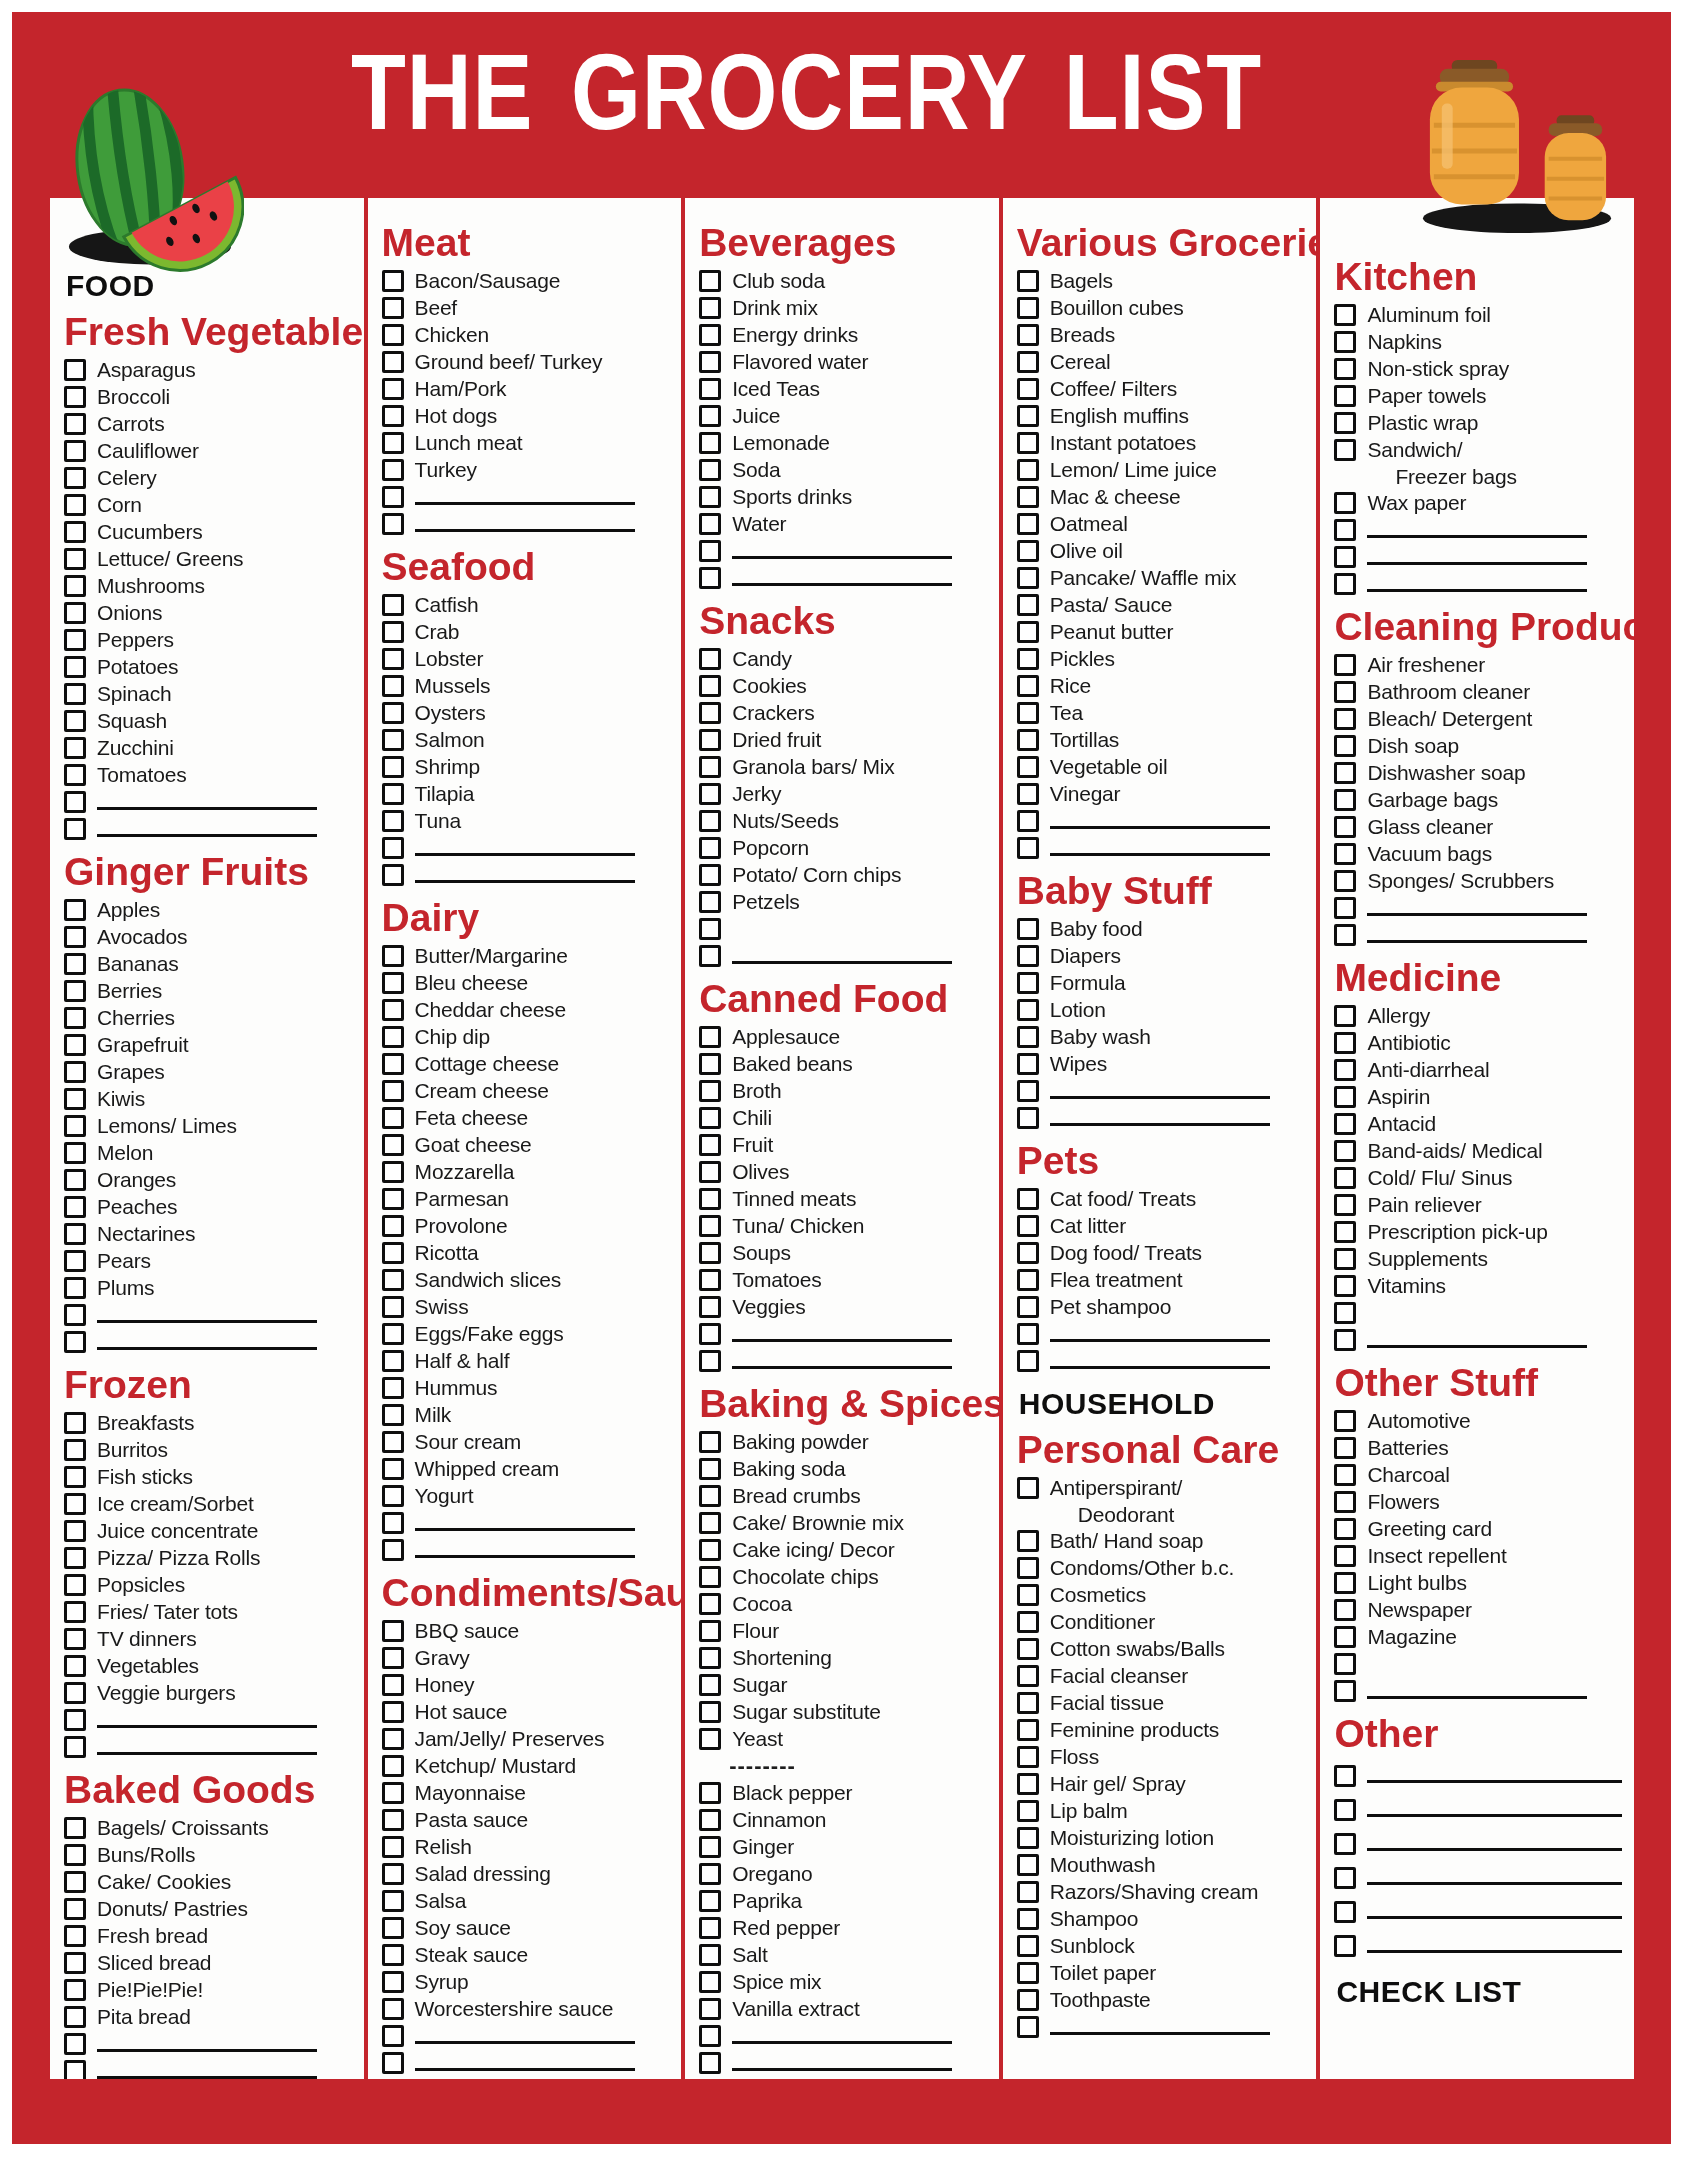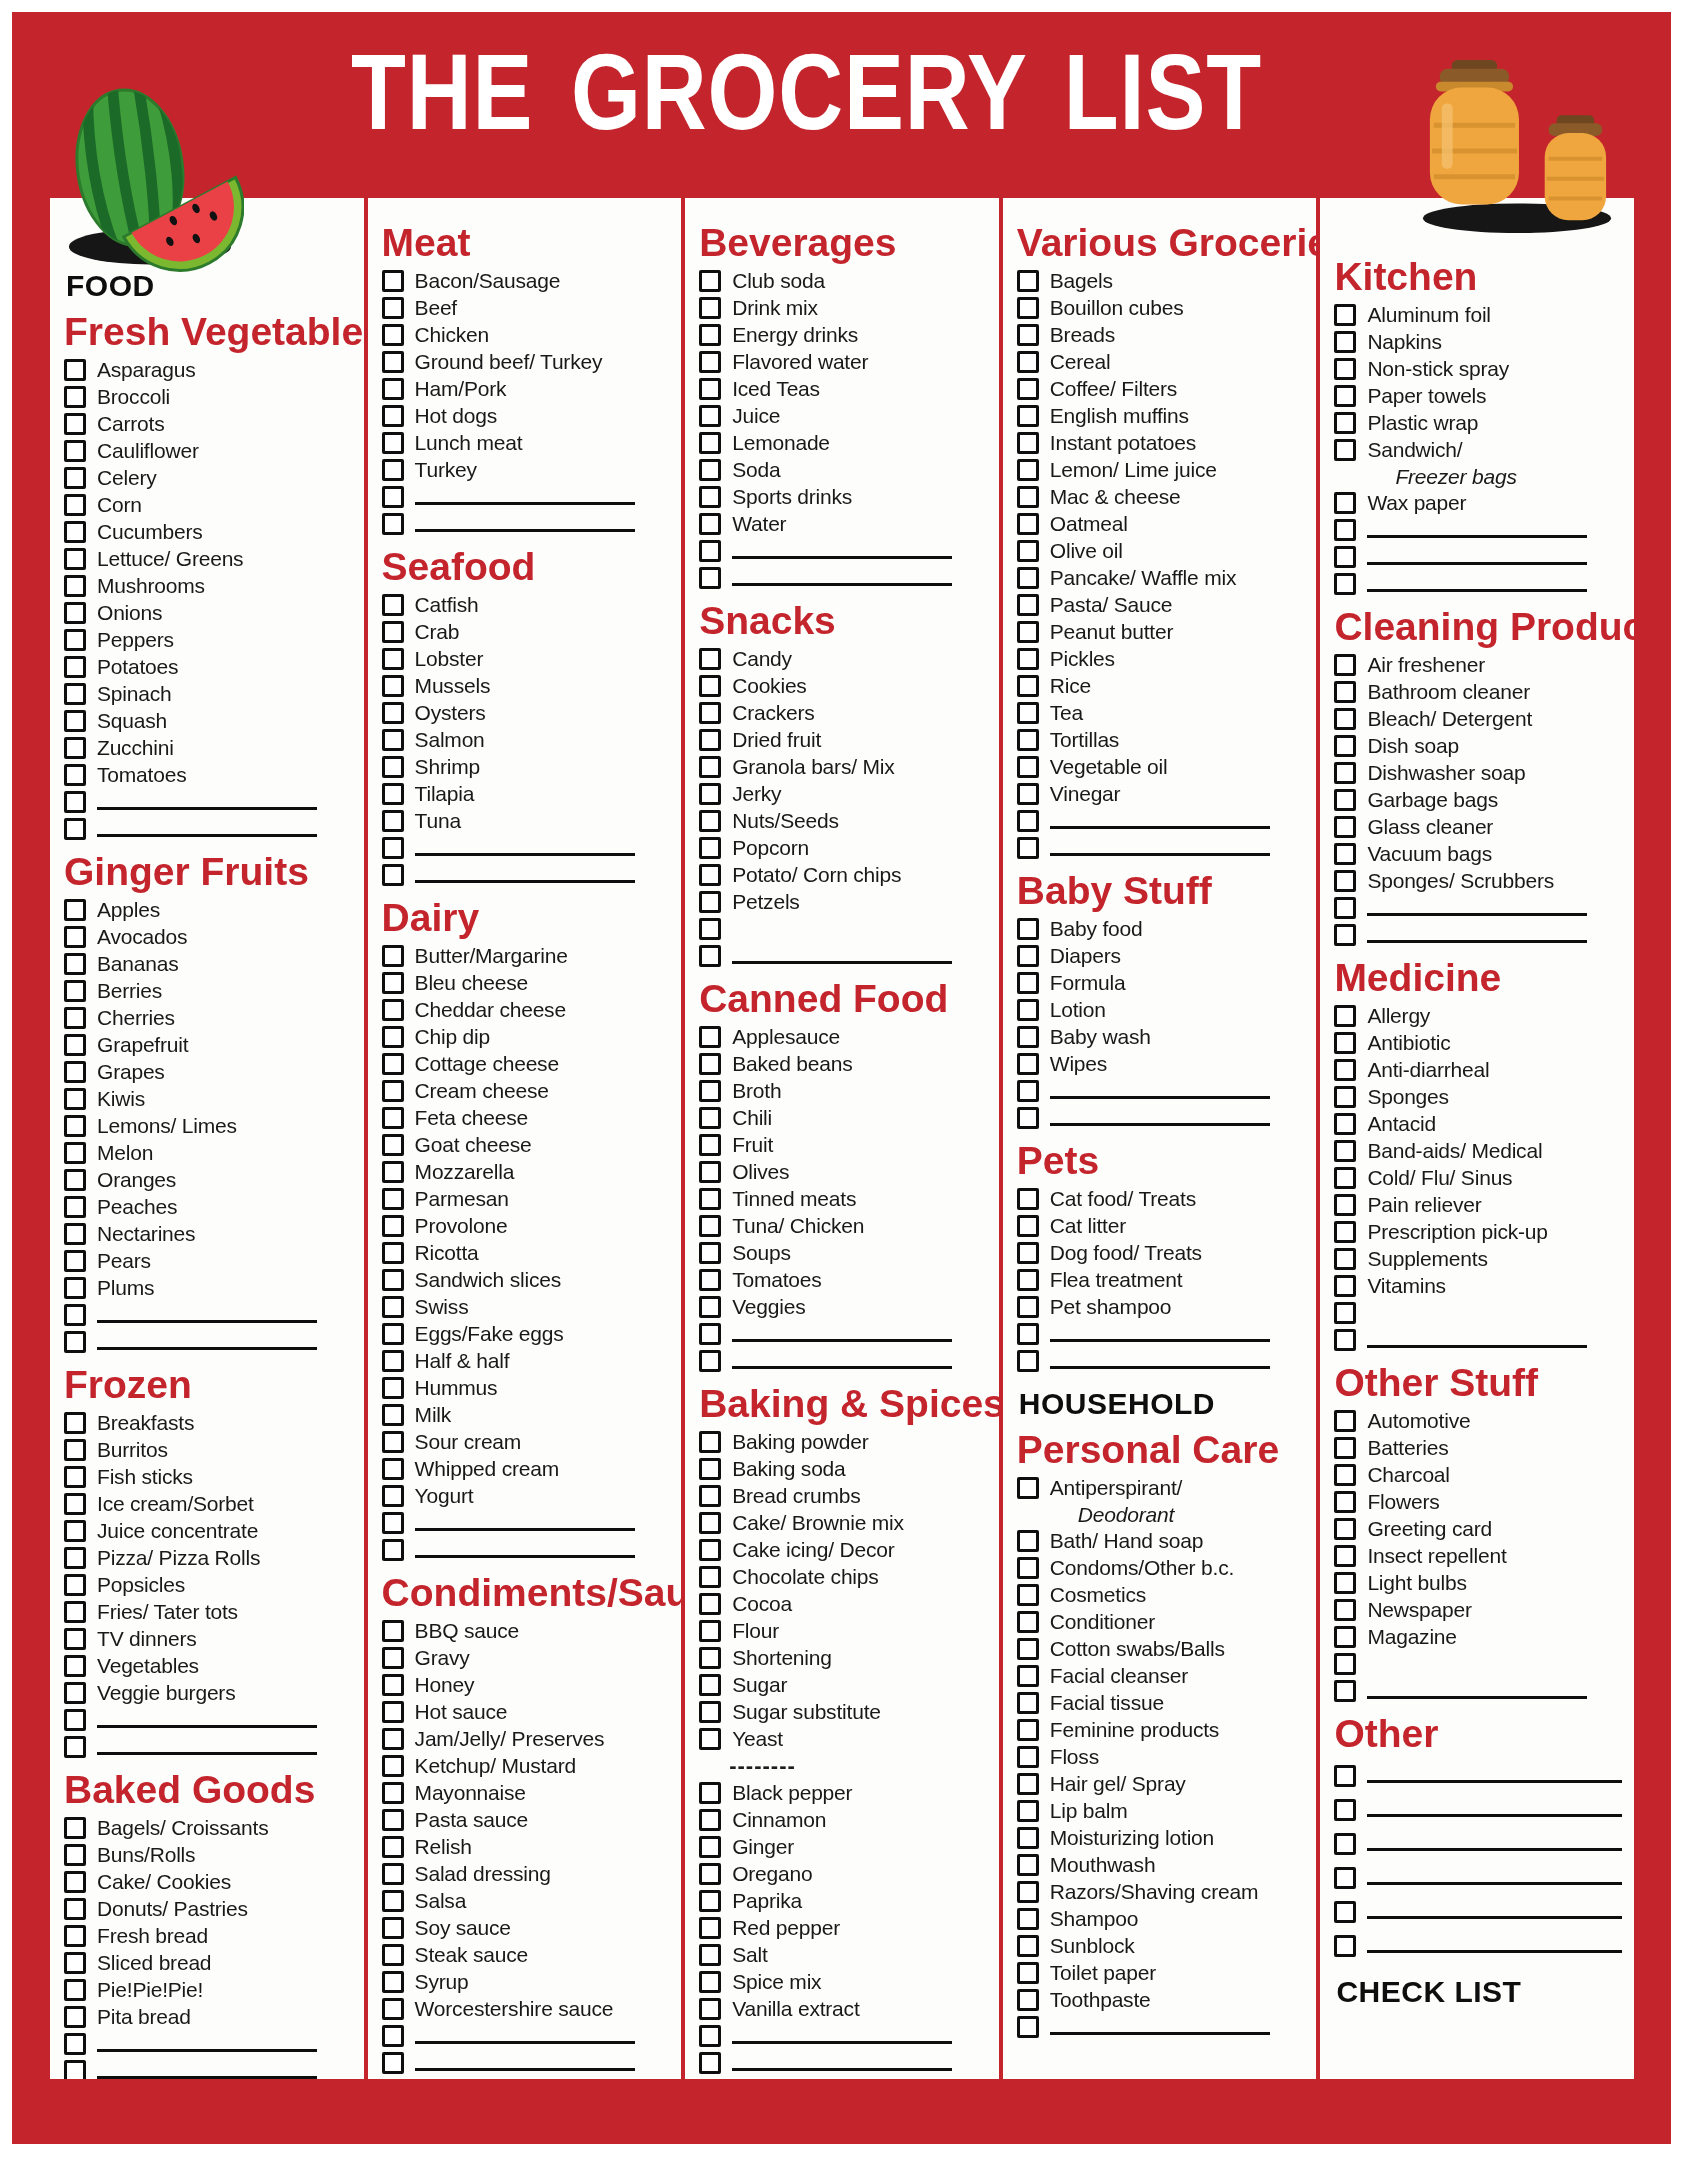--- a/index.html
+++ b/index.html
@@ -27,21 +27,21 @@
   .col:first-child{border-left:none;padding-top:59px;}
   .col.pad-lg{padding-top:50px;}
   .mega{font-size:30px;font-weight:bold;color:#0e0e0e;margin:12px 0 4px 2px;letter-spacing:0.5px;}
   .sec{margin-top:9px;}
   .sec-title{font-size:39px;font-weight:bold;color:var(--red);line-height:1.05;margin:0 0 4px 0;white-space:nowrap;}
   .row{display:flex;align-items:center;height:27px;}
   .cb{width:16px;height:16px;border:3px solid #0e0e0e;border-radius:2px;margin-right:11px;flex:none;background:#fff;}
   .lbl{font-size:21px;color:#191919;white-space:nowrap;letter-spacing:-0.2px;}
   .line{flex:1;max-width:220px;border-bottom:3px solid #0e0e0e;height:12px;}
   .cont{height:26px;}
-  .cont .lbl{margin-left:61px;font-style:italic;}
+  .cont .lbl{margin-left:61px;}
   .dash{margin-left:30px;font-size:22px;font-weight:bold;letter-spacing:1px;color:#1d1d1d;}
   .sec.wide .row{height:34px;}
   .sec.wide .line{max-width:255px;}
   .sec.large .row{height:35px;}
   .sec.large .cb{width:19px;height:19px;margin-right:16px;margin-left:4px;}
   .sec.large .lbl{font-size:26px;}
   .illus{position:absolute;}
 </style>
 </head>
 <body>
@@ -1163,21 +1163,21 @@
             <div class="row">
               <span class="cb"></span>
               <span class="lbl">Antibiotic</span>
             </div>
             <div class="row">
               <span class="cb"></span>
               <span class="lbl">Anti-diarrheal</span>
             </div>
             <div class="row">
               <span class="cb"></span>
-              <span class="lbl">Sponges</span>
+              <span class="lbl">Aspirin</span>
             </div>
             <div class="row">
               <span class="cb"></span>
               <span class="lbl">Antacid</span>
             </div>
             <div class="row">
               <span class="cb"></span>
               <span class="lbl">Band-aids/ Medical</span>
             </div>
             <div class="row">

